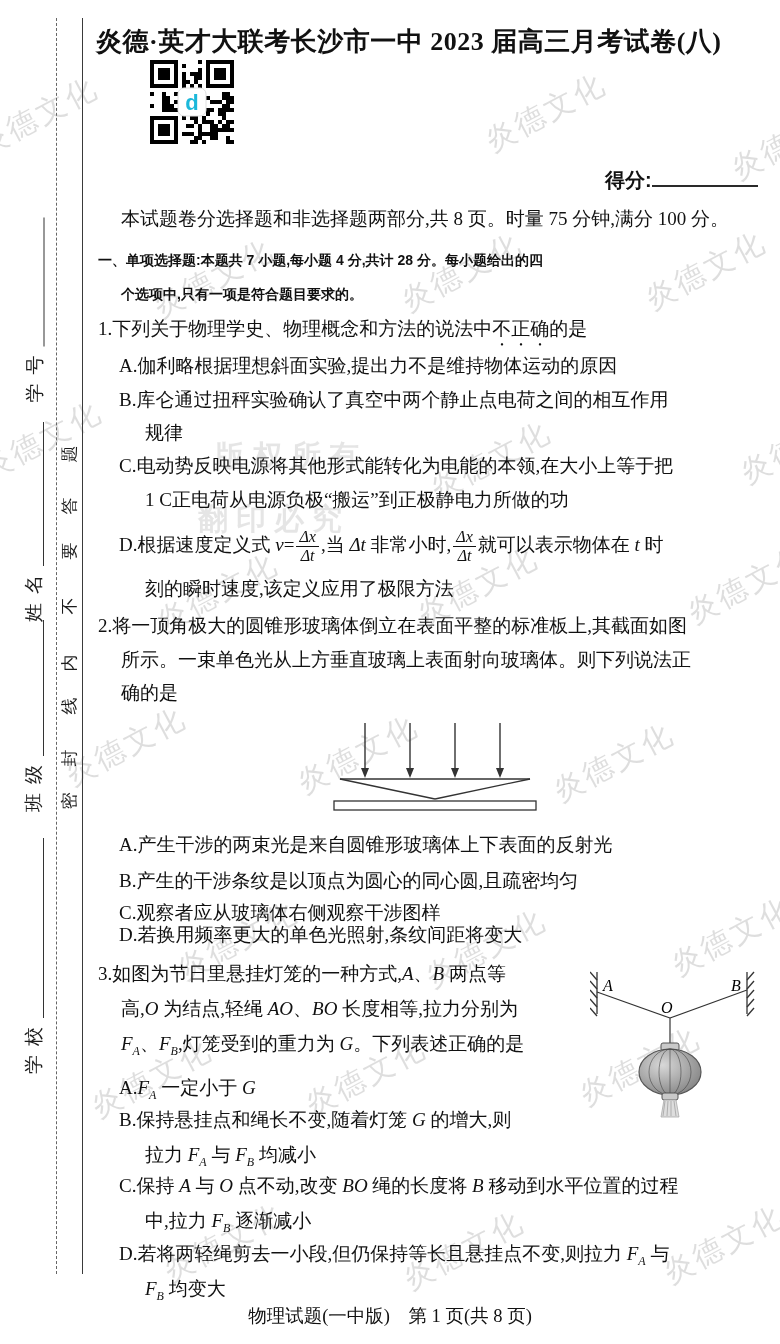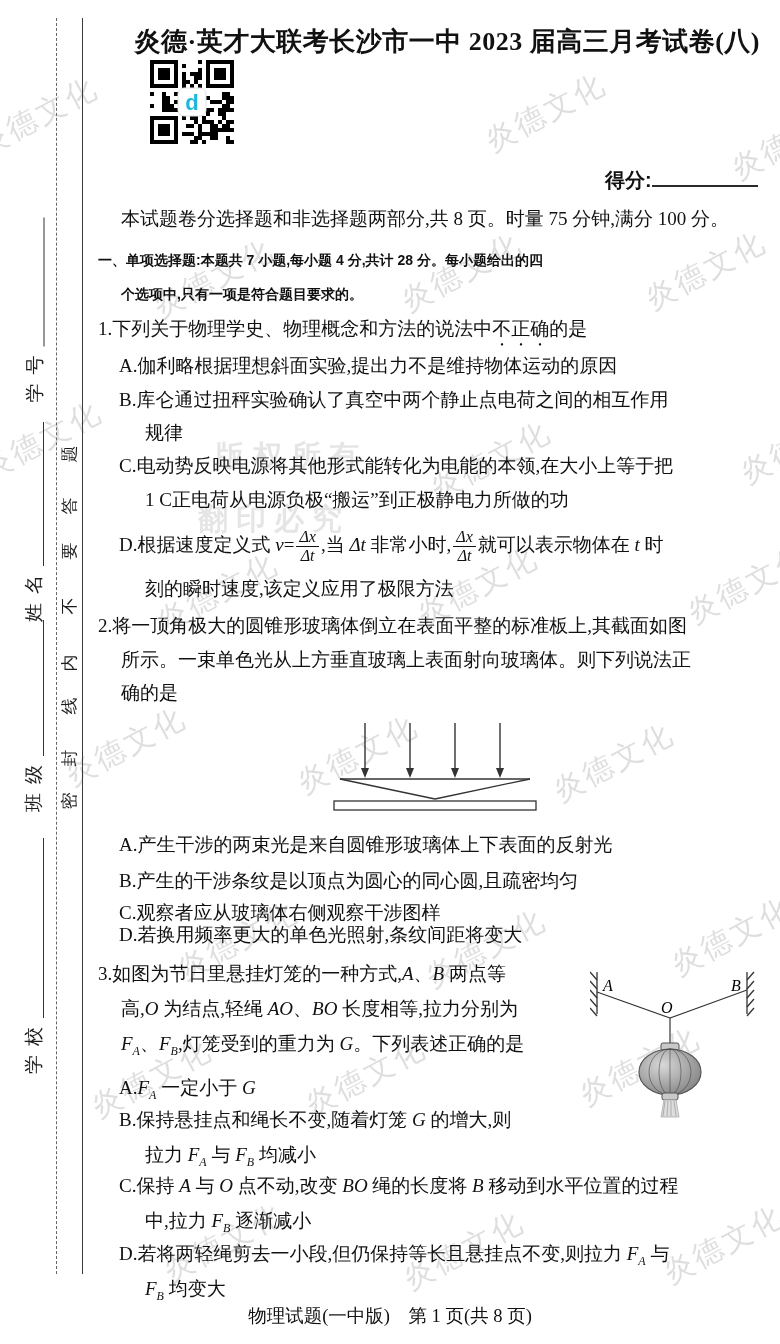--- a/index.html
+++ b/index.html
@@ -7,21 +7,21 @@
         font-family:"Liberation Serif","DejaVu Serif",serif;color:#111;}
   
   .dashline{position:absolute;left:56px;top:18px;height:1256px;width:0;border-left:1.5px dashed #666;}
   .solidline{position:absolute;left:82px;top:18px;height:1256px;width:0;border-left:1.5px solid #3a3a3a;}
   .sealchar{position:absolute;left:58px;width:22px;height:22px;text-align:center;font-size:17px;
             transform:rotate(-90deg);color:#1b1b1b;}
   .sfield{position:absolute;height:26px;display:flex;align-items:flex-end;transform:rotate(-90deg);}
   .sfield .lab{font-size:19px;letter-spacing:9px;line-height:24px;white-space:nowrap;color:#1b1b1b;}
   .sfield .fl{flex:1;height:20px;border-bottom:1.5px solid #333;margin-bottom:2px;}
   
-  .title{position:absolute;left:96px;top:24px;width:664px;text-align:right;font-size:26px;
+  .title{position:absolute;left:96px;top:24px;width:664px;text-align:left;font-size:26px;
          font-weight:900;letter-spacing:.5px;white-space:nowrap;}
   .subject{position:absolute;left:100px;top:102px;width:680px;text-align:center;font-size:37px;font-weight:700;}
   .qrwrap{position:absolute;left:149px;top:59px;}
   .score{position:absolute;left:605px;top:167px;font-size:20px;font-weight:700;
          font-family:"Liberation Sans","DejaVu Sans",sans-serif;text-align:right;}
   .score .uline{display:inline-block;width:106px;height:18px;border-bottom:2px solid #2a2a2a;}
   
   .line{position:absolute;white-space:nowrap;font-size:19px;line-height:27px;}
   .iq{left:98px}.ic{left:121px}.io{left:119px}.io2{left:145px}
   .bold{font-family:"Liberation Sans","DejaVu Sans",sans-serif;font-weight:700;font-size:14px;}

